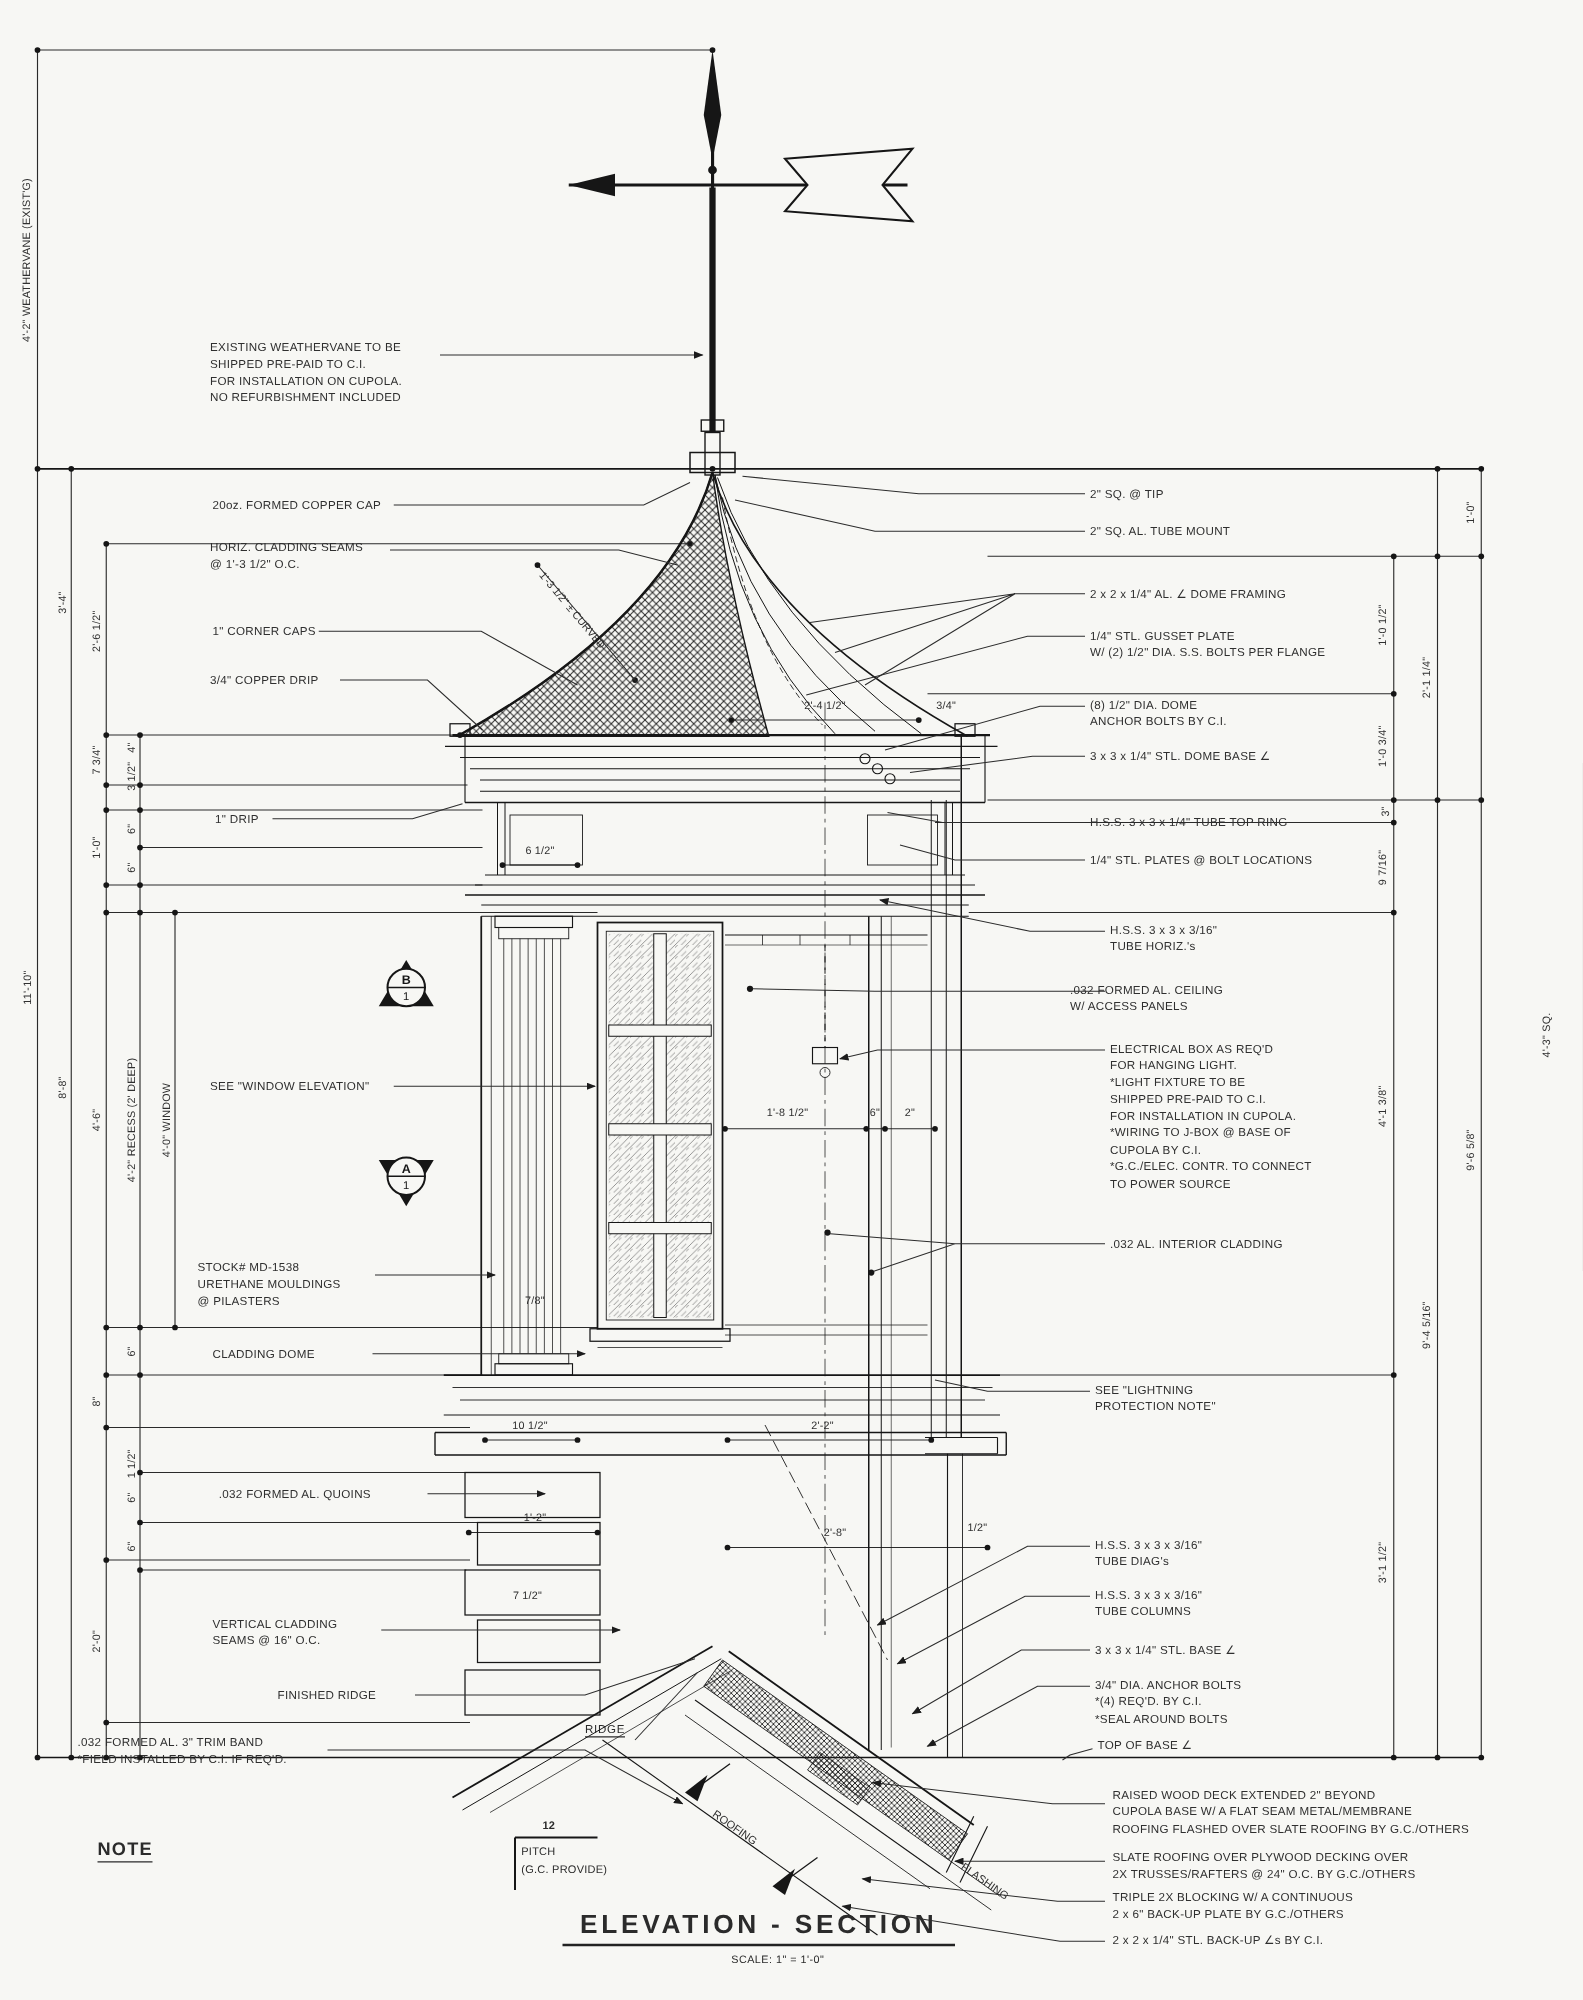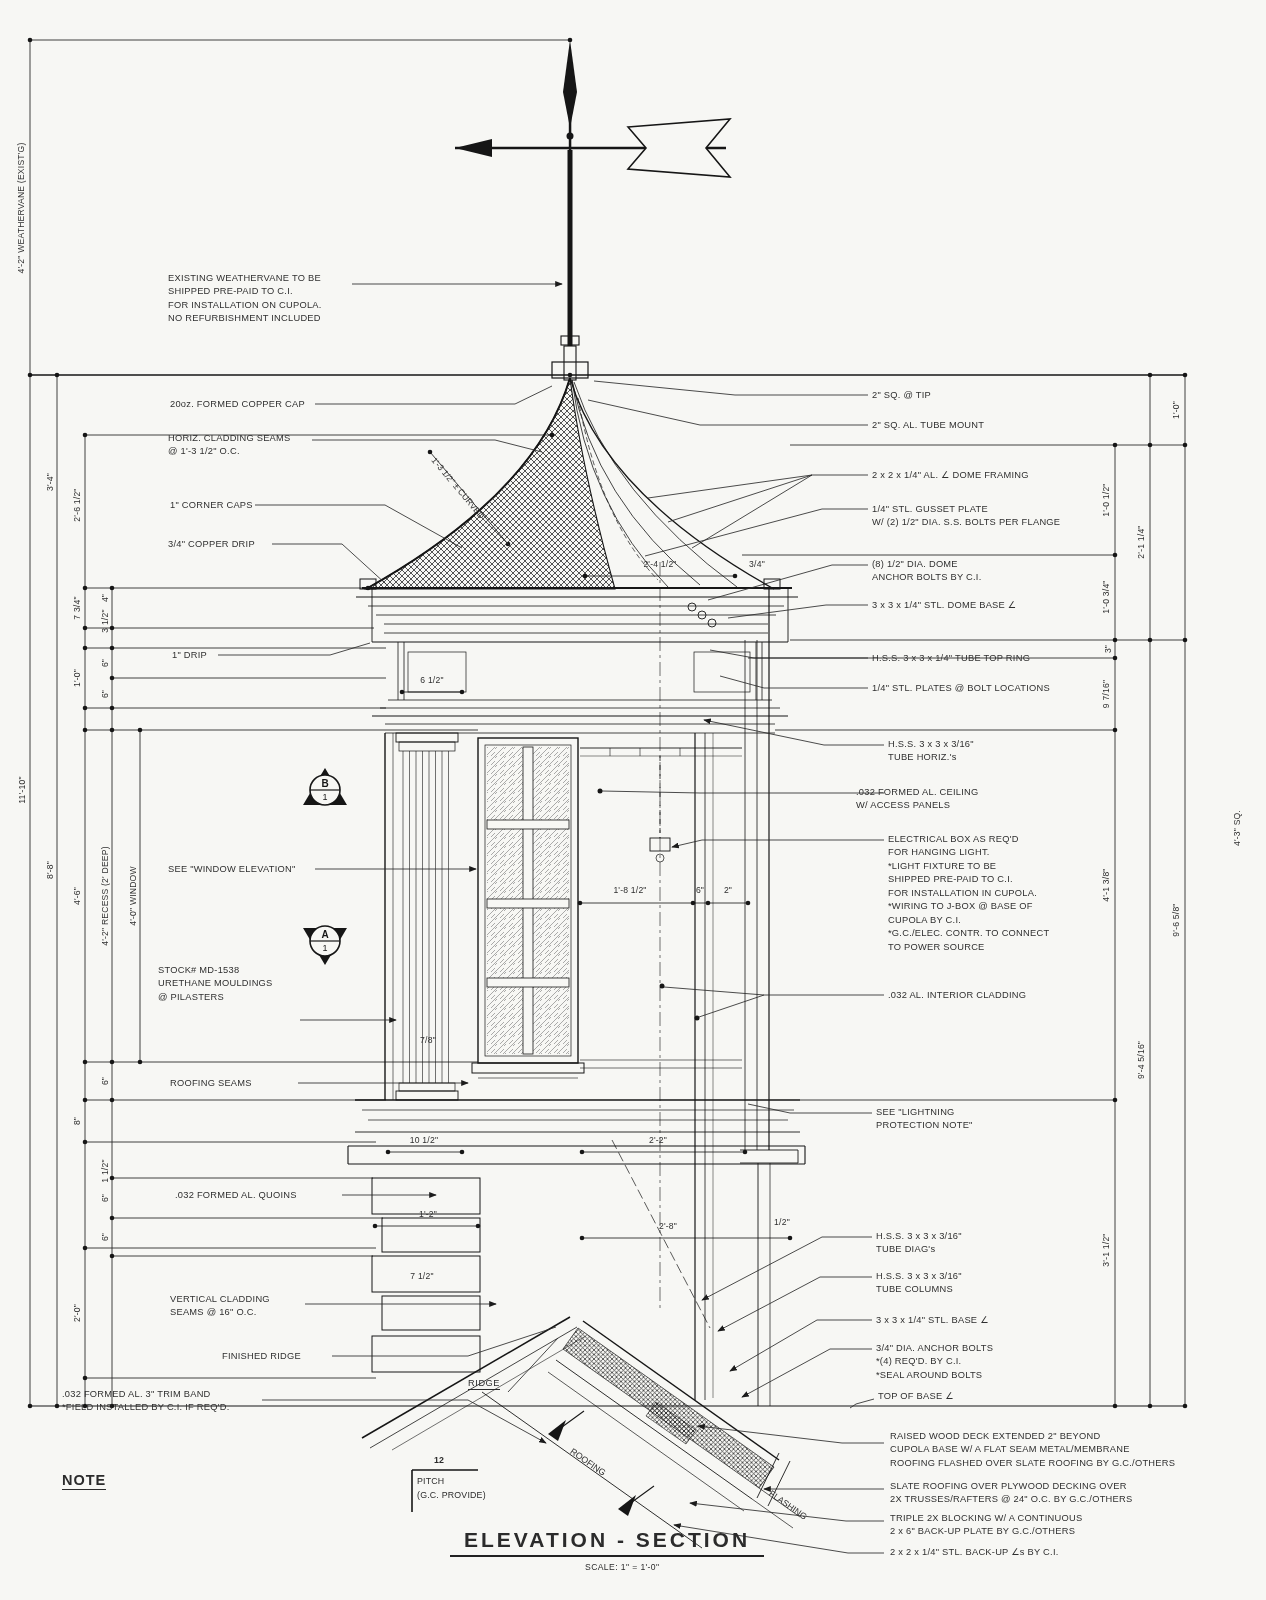--- a/index.html
+++ b/index.html
@@ -10,21 +10,21 @@
   .ann .ln{white-space:nowrap;}
   .dimv{position:absolute;font-size:8.6px;letter-spacing:.2px;color:#2f2f2f;white-space:nowrap;
         transform:translate(-50%,-50%) rotate(-90deg);}
   .dimh{position:absolute;font-size:8.6px;letter-spacing:.2px;color:#2f2f2f;white-space:nowrap;
         transform:translate(-50%,-50%);}
   .diag{position:absolute;font-size:8.6px;color:#2f2f2f;white-space:nowrap;
         transform:translate(-50%,-50%) rotate(50deg);}
   .rot35{position:absolute;font-size:8.8px;color:#2f2f2f;white-space:nowrap;
         transform:translate(-50%,-50%) rotate(35deg);}
   .note-head{position:absolute;font-size:14.5px;font-weight:bold;letter-spacing:1px;
-        border-bottom:1.6px solid #2b2b2b;padding-bottom:1px;}
+        border-bottom:1.6px solid #2b2b2b;padding-bottom:1px;margin-left:16px;}
   .note-body{position:absolute;font-size:9.3px;line-height:1.5;letter-spacing:.25px;}
   .title{position:absolute;font-size:21px;font-weight:600;letter-spacing:3px;
         border-bottom:2.2px solid #222;padding:0 14px 3px 14px;}
   .scale{position:absolute;font-size:8.6px;letter-spacing:.4px;}
   .pitchlbl{position:absolute;font-size:8.8px;letter-spacing:.2px;}
   .ridge{position:absolute;font-size:9.2px;letter-spacing:.6px;border-bottom:1.2px solid #2b2b2b;padding-bottom:1px;}
 </style>
 </head>
 <body>
 
@@ -316,27 +316,27 @@
     </div>
 <div class="ann" style="left:168px;top:538px">
       <div class="ln">3/4" COPPER DRIP</div>
     </div>
 <div class="ann" style="left:172px;top:649px">
       <div class="ln">1" DRIP</div>
     </div>
 <div class="ann" style="left:168px;top:863px">
       <div class="ln">SEE "WINDOW ELEVATION"</div>
     </div>
-<div class="ann" style="left:158px;top:964px">
+<div class="ann" style="left:158px;top:1008px">
       <div class="ln">STOCK# MD-1538</div>
       <div class="ln">URETHANE MOULDINGS</div>
       <div class="ln">@ PILASTERS</div>
     </div>
 <div class="ann" style="left:170px;top:1077px">
-      <div class="ln">ROOFING SEAMS</div>
+      <div class="ln">CLADDING DOME</div>
     </div>
 <div class="ann" style="left:175px;top:1189px">
       <div class="ln">.032 FORMED AL. QUOINS</div>
     </div>
 <div class="ann" style="left:170px;top:1293px">
       <div class="ln">VERTICAL CLADDING</div>
       <div class="ln">SEAMS @ 16" O.C.</div>
     </div>
 <div class="ann" style="left:222px;top:1350px">
       <div class="ln">FINISHED RIDGE</div>

